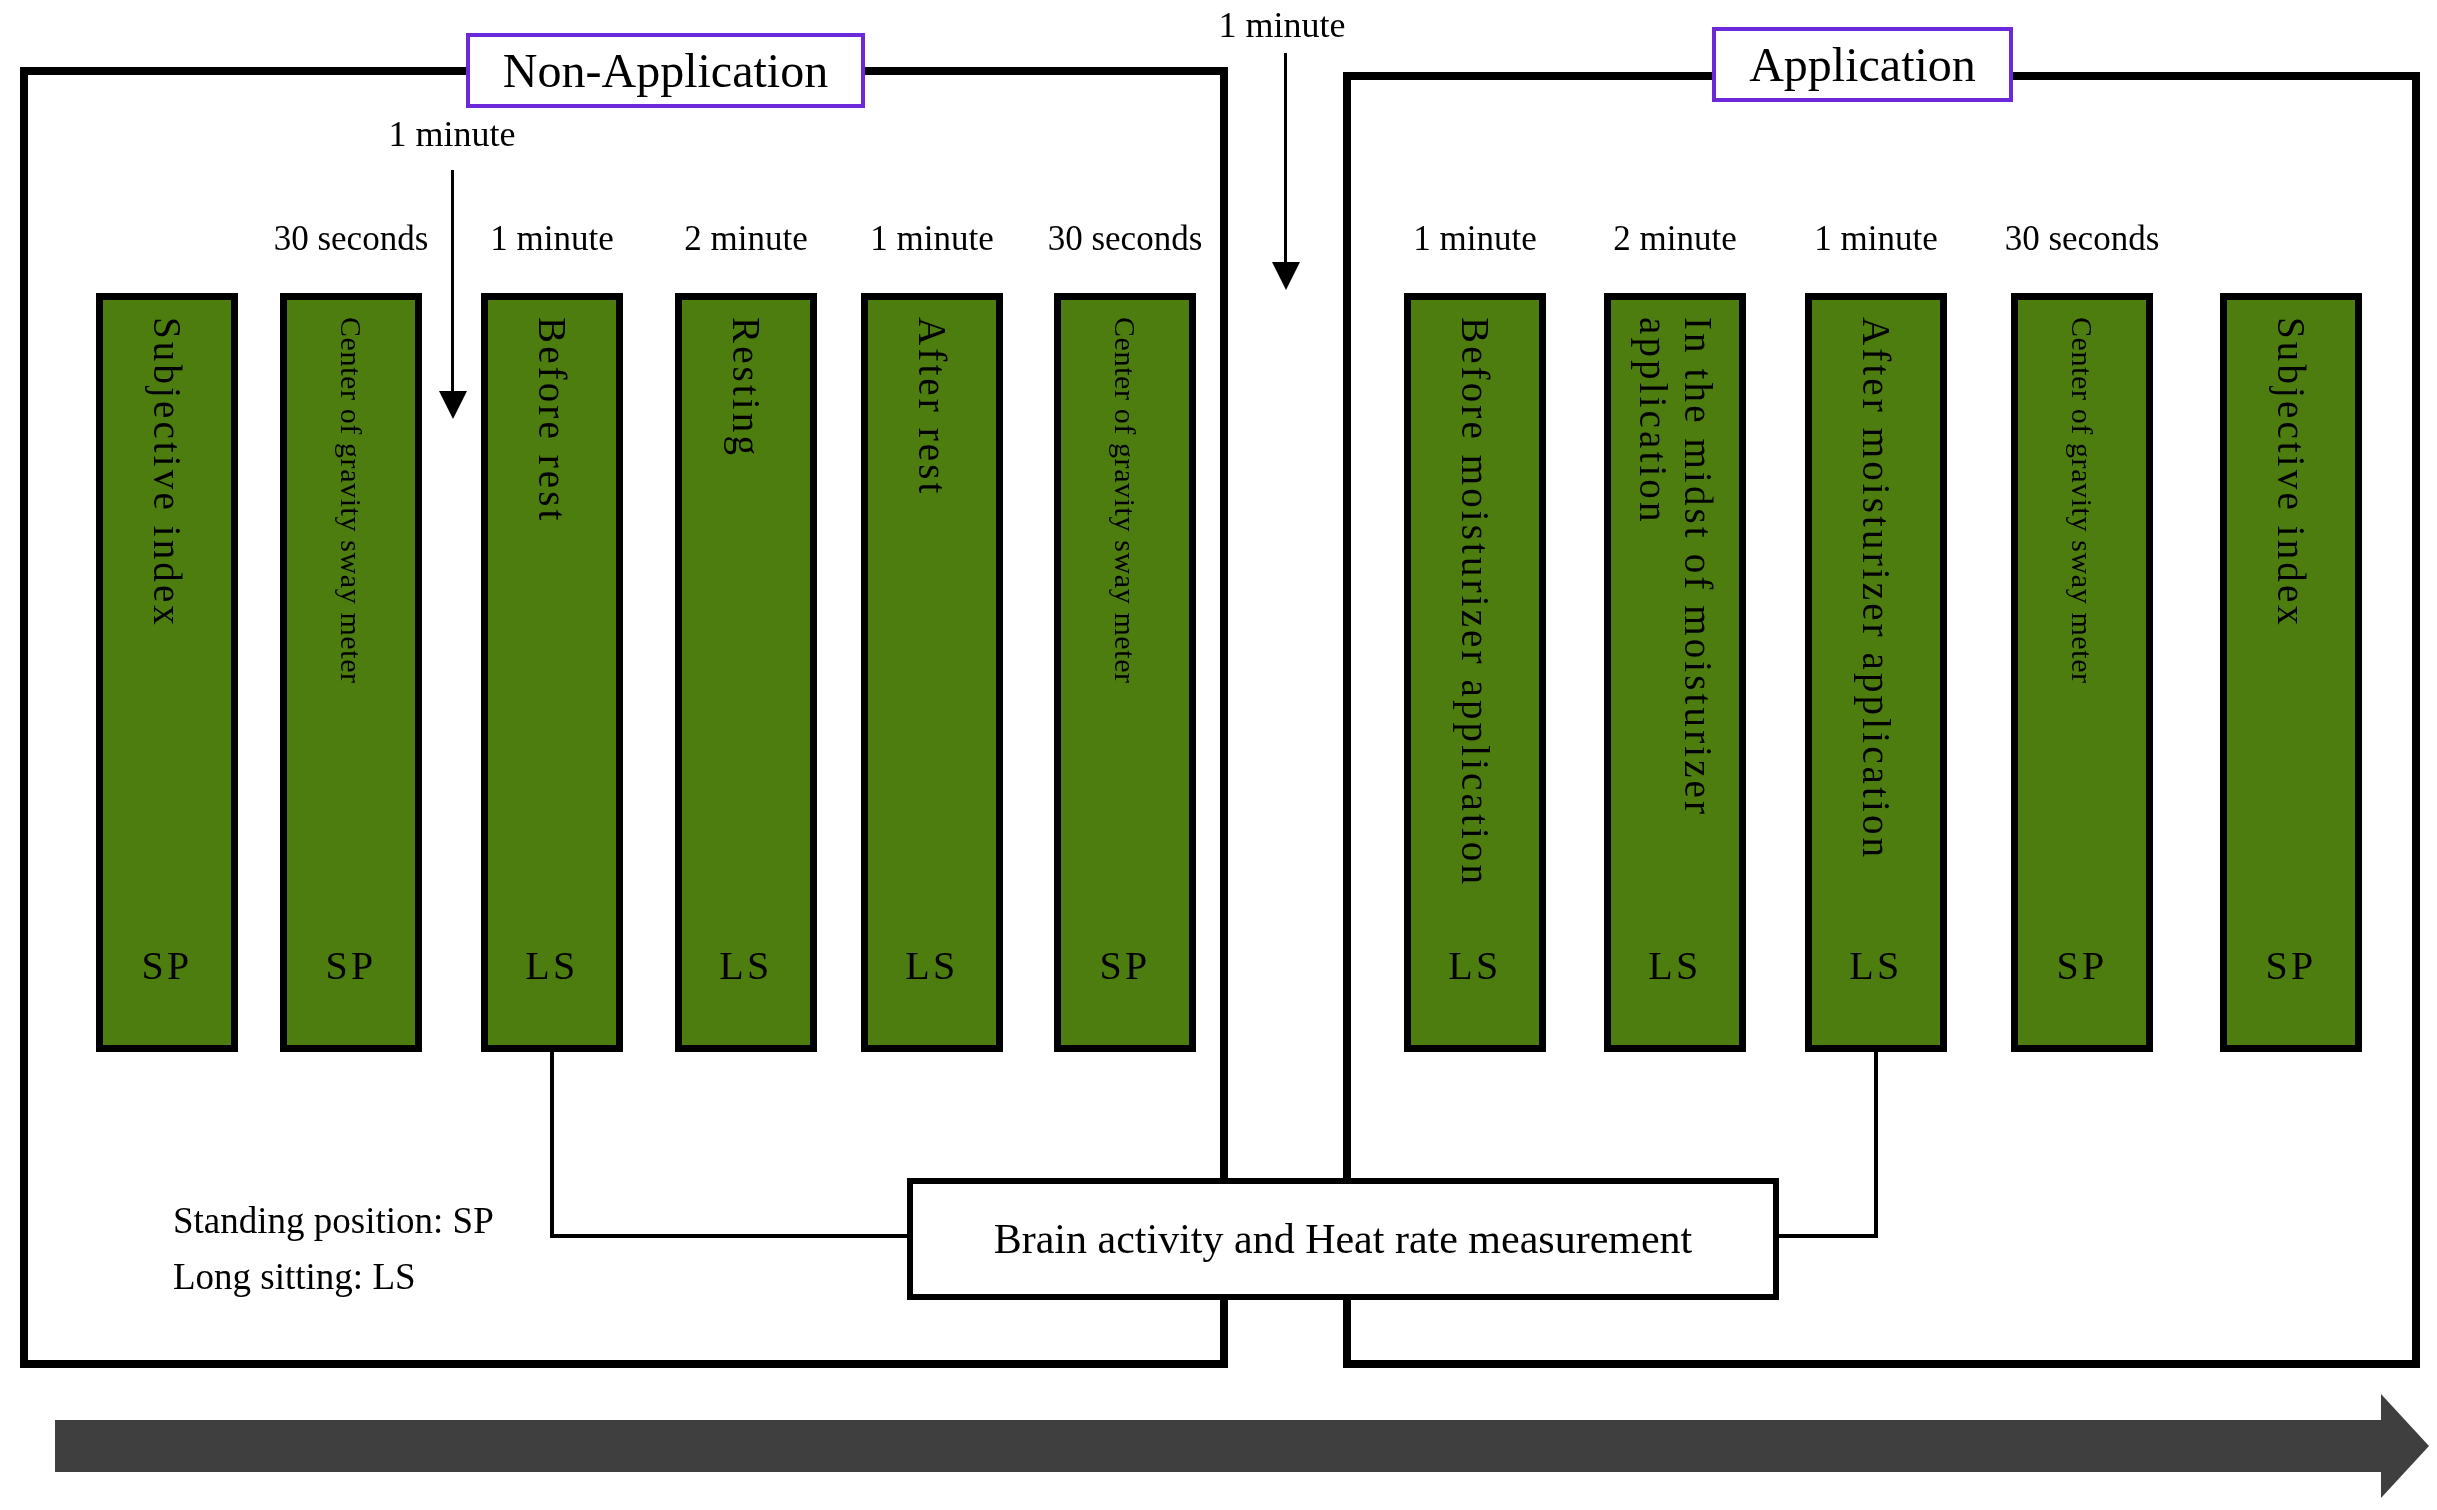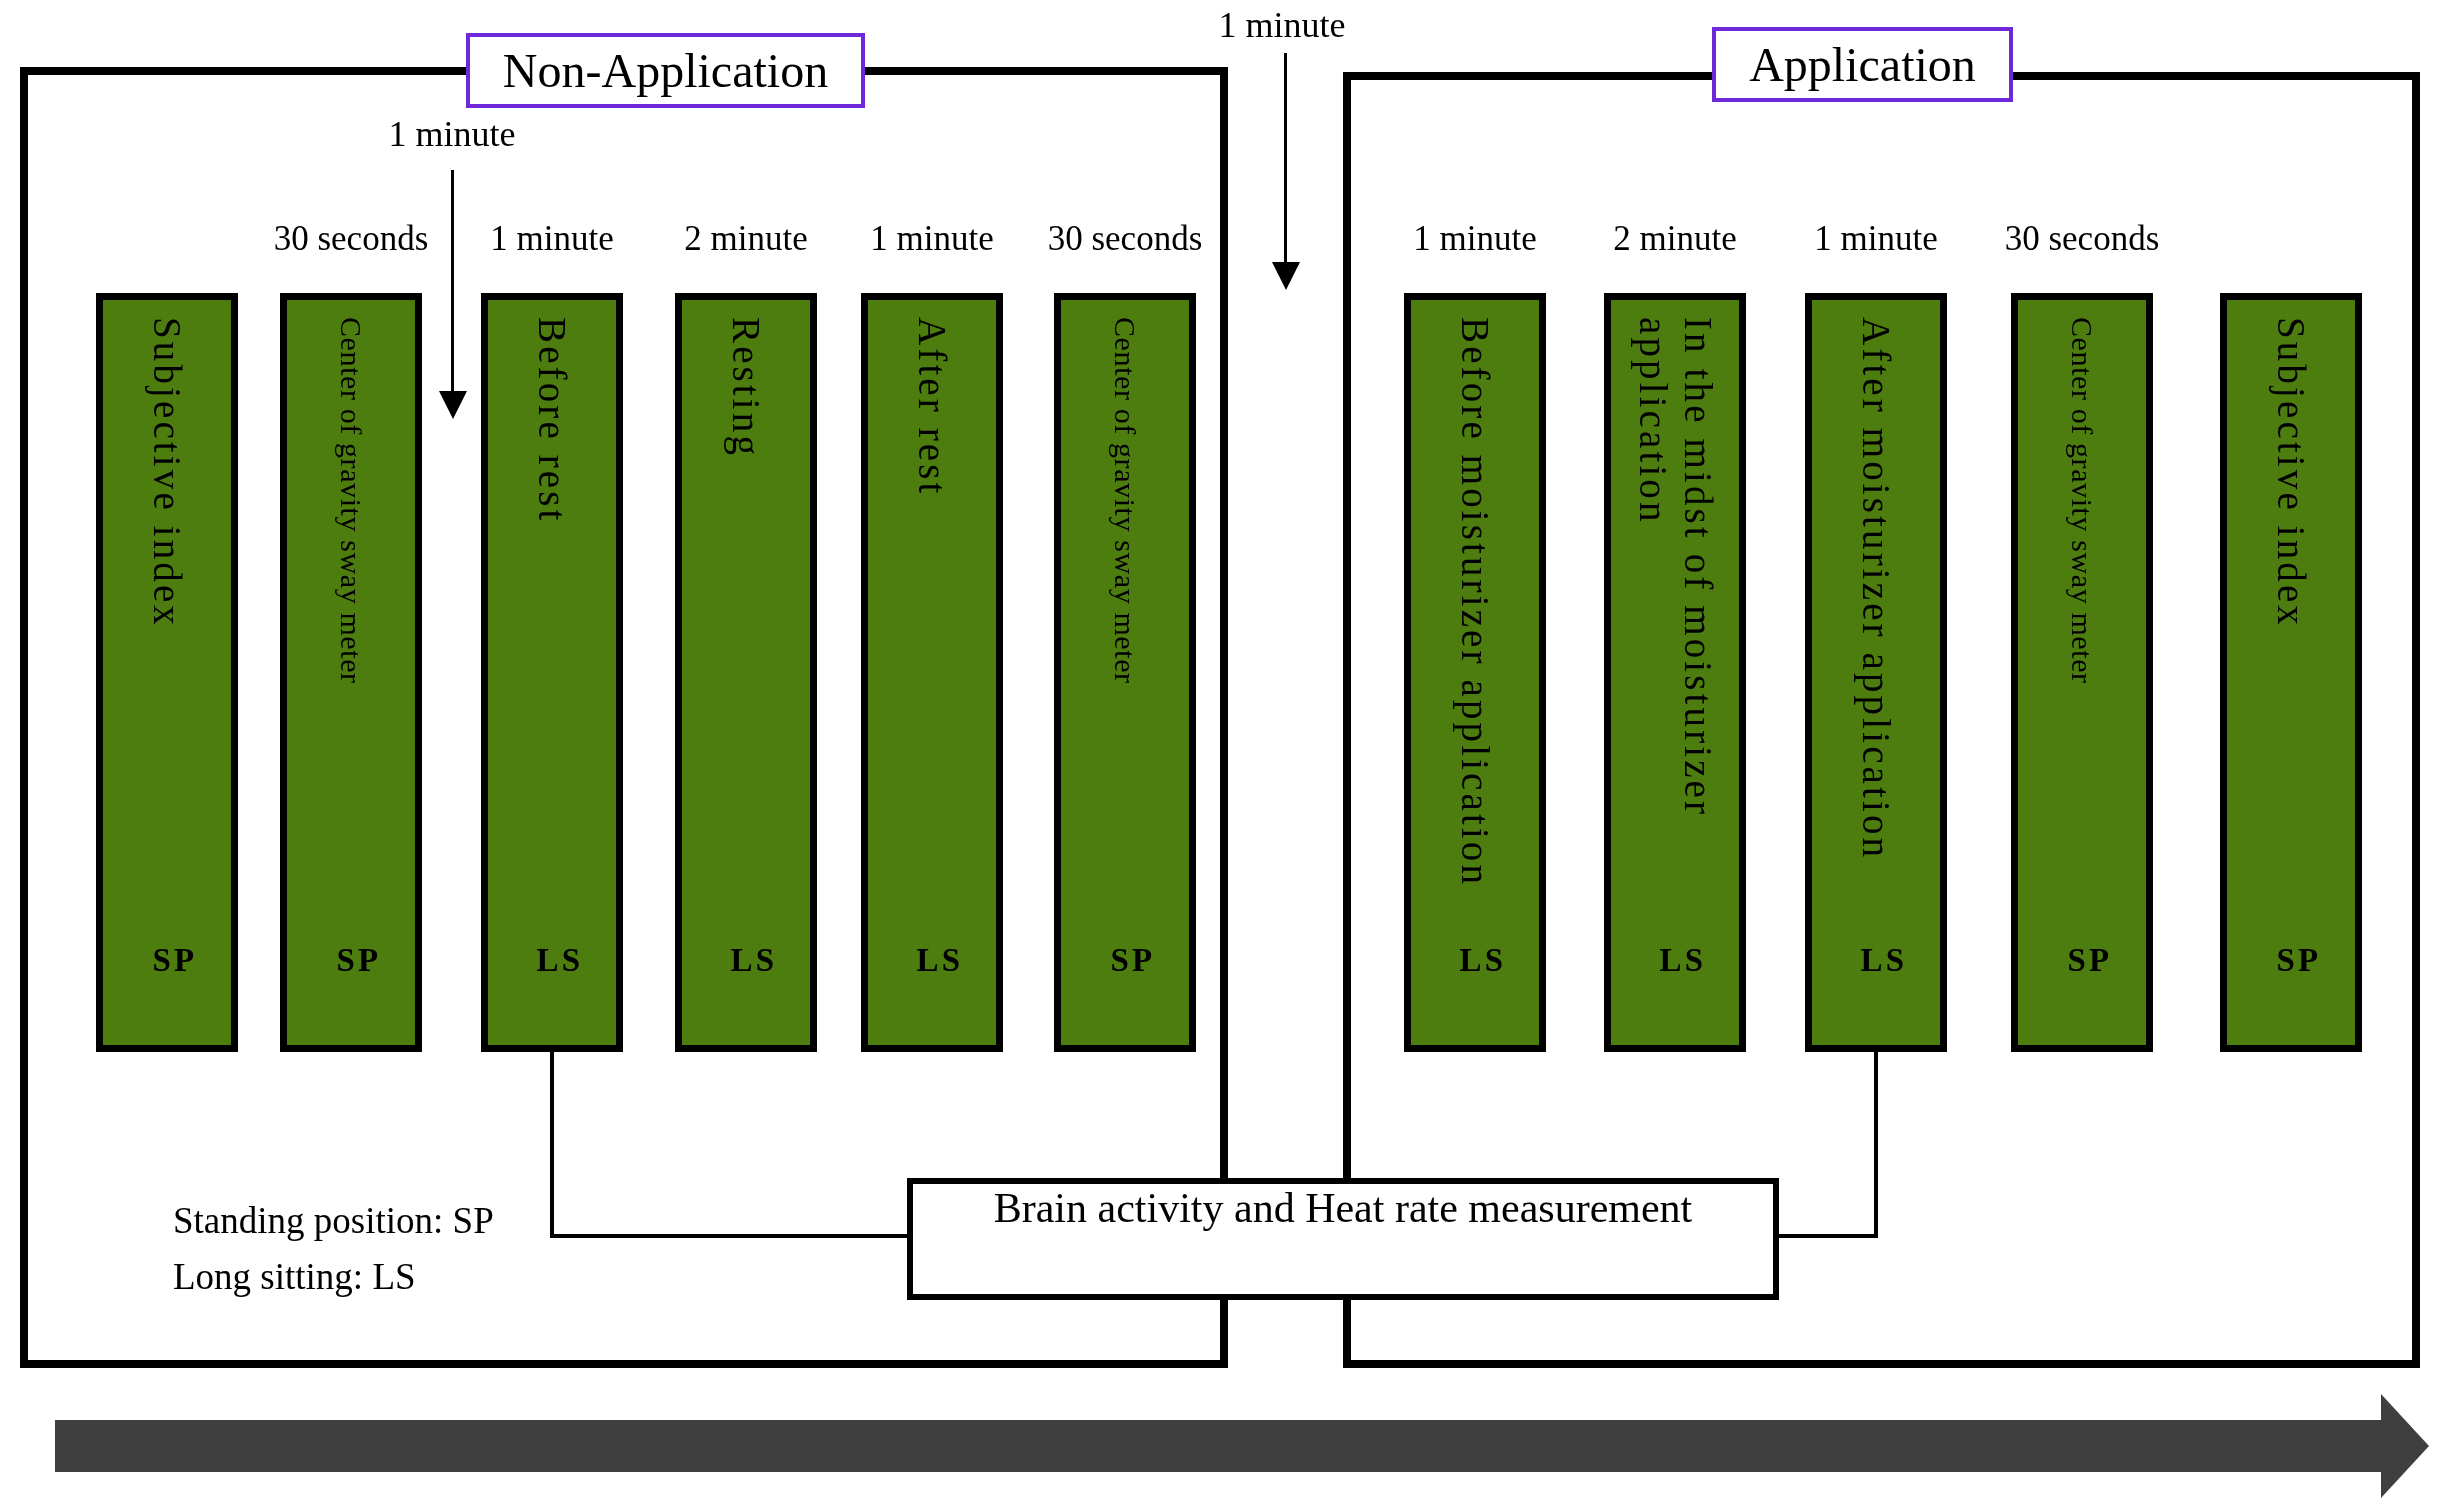--- a/index.html
+++ b/index.html
@@ -30,28 +30,28 @@
     font-size:35px; white-space:nowrap; text-align:center;
   }
   .vlabel{
     position:absolute; top:16.6px; left:50%; transform:translateX(-50%);
     writing-mode:vertical-rl; white-space:pre-line;
     font-size:39px; letter-spacing:0.08em; line-height:1.15;
     max-height:705px;
   }
   .vlabel.small{ font-size:30px; letter-spacing:0.02em; }
   .posture{
-    position:absolute; top:642px; left:8px; width:100%;
-    text-align:center; font-size:33px; letter-spacing:3.3px;font-weight:bold;
+    position:absolute; top:642px; left:0; width:100%;
+    text-align:center; font-size:40px; letter-spacing:3.3px;
   }
   .connector{ background:#000; z-index:2;}
   .measurebox{
     left:907px; top:1178px; width:872px; height:122px;
     border:6px solid #000; background:#fff; z-index:6;
-    display:flex; align-items:flex-start; justify-content:center;
+    display:flex; align-items:center; justify-content:center;
     font-size:42px; white-space:nowrap;
   }
   .legend{
     left:153px; top:1193px; font-size:37px; line-height:1.5; z-index:3; white-space:pre-line;margin-left:20px;
   }
   .tl-bar{ left:55px; top:1420px; width:2326px; height:52px; background:#3f3f3f; z-index:1;}
   .tl-head{
     left:2381px; top:1394px; width:0; height:0; z-index:1;
     border-top:52px solid transparent; border-bottom:52px solid transparent;
     border-left:48px solid #3f3f3f;

